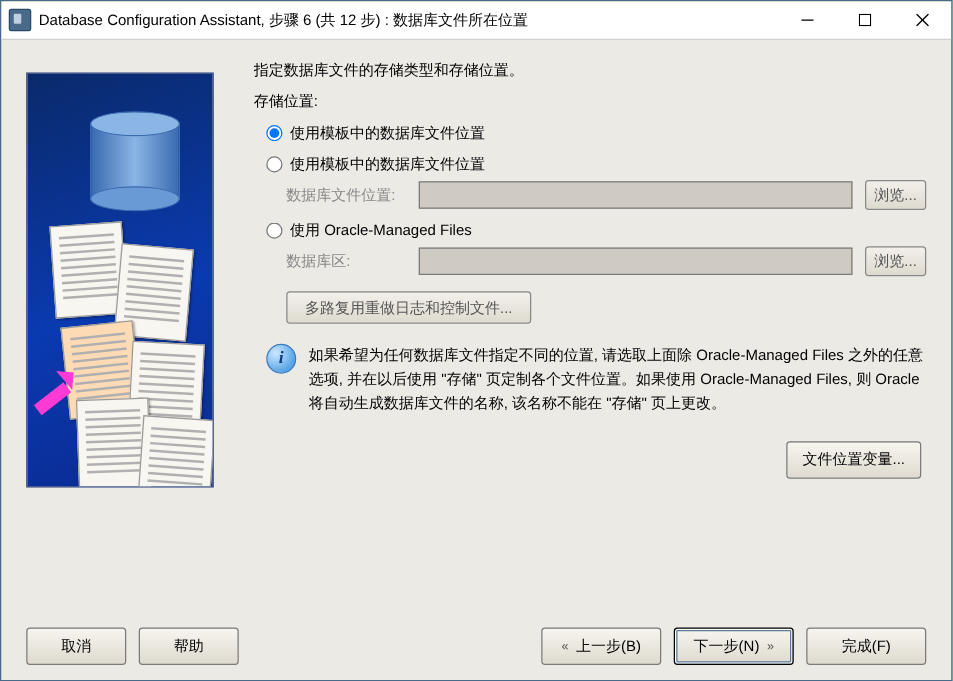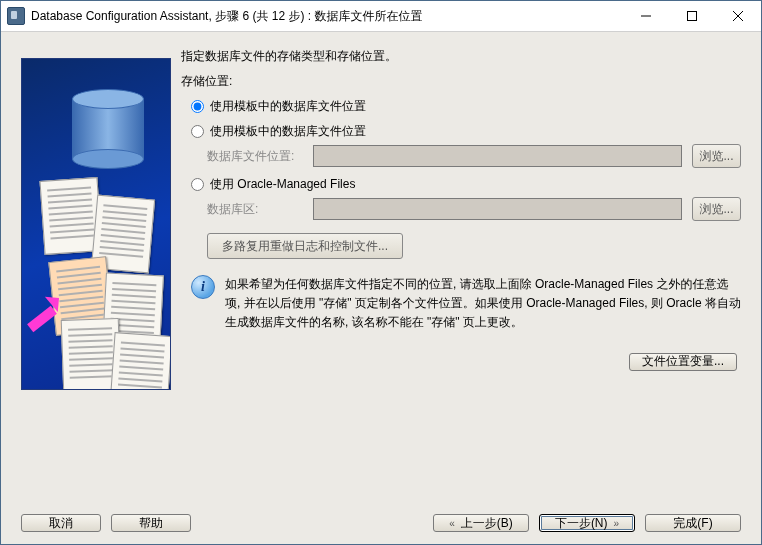--- a/index.html
+++ b/index.html
@@ -67,21 +67,21 @@
     flex:1;
     display:flex;
     flex-direction:column;
     background:#eceae5;
     position:relative;
     padding: 16px 20px 12px 20px;
   }
   .upper {
     flex:1;
     display:flex;
-    gap: 10px;
+    gap: 32px;
     justify-content: space-between;
   }
   .sidebar {
     width: 150px;
     flex:0 0 auto;
     display:flex;
     align-items:flex-start;
     justify-content:center;
     padding-top: 10px;
   }
@@ -263,21 +263,21 @@
     flex:1;
     line-height:1.6;
   }
   .right-btn-row {
     display:flex;
     justify-content:flex-end;
     margin-top: 20px;
     padding-right: 4px;
   }
   .std-btn {
-    height:18px;
+    height:30px;
     min-width: 96px;
     padding: 0 12px;
     border:1px solid #7a7a7a;
     background: linear-gradient(#f7f5ef,#dedacf);
     border-radius:3px;
     font:inherit;
     cursor:pointer;
     display:flex;
     align-items:center;
     justify-content:center;

